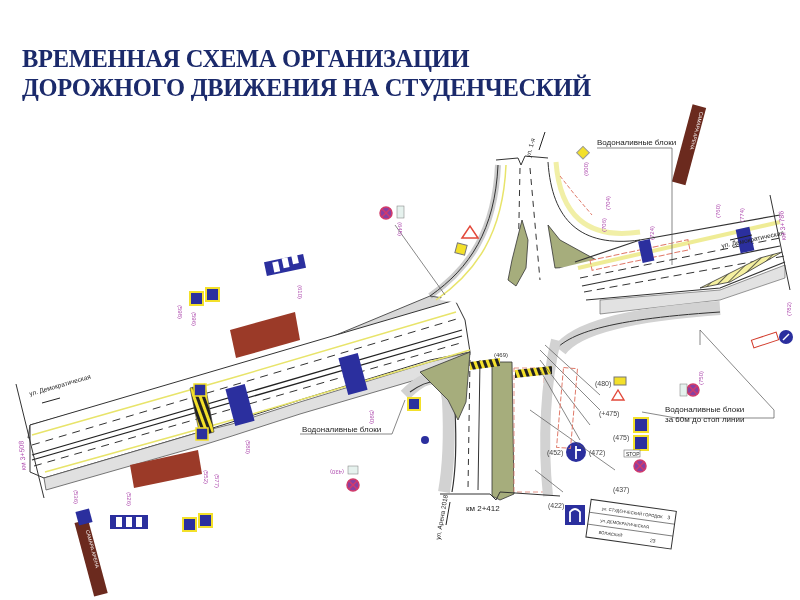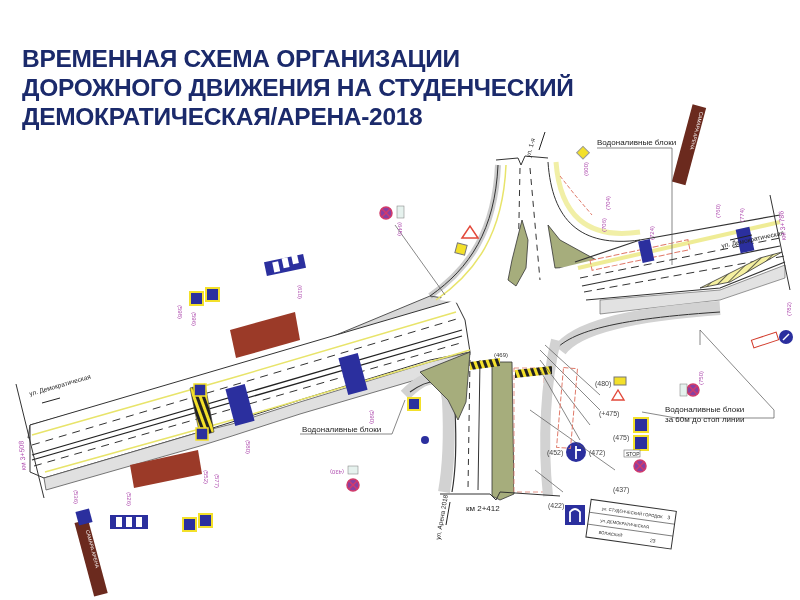--- a/index.html
+++ b/index.html
@@ -1,28 +1,27 @@
 <!DOCTYPE html>
 <html><head>
 <meta charset="utf-8">
 <style>
   html,body{margin:0;padding:0;background:#ffffff;}
   body{width:800px;height:600px;position:relative;overflow:hidden;font-family:"Liberation Sans",sans-serif;}
-  .title{position:absolute;left:22px;top:44px;color:#1b2a6b;font-weight:bold;font-size:24.5px;line-height:29px;letter-spacing:-0.3px;font-family:Liberation Sans, sans-serif;}
+  .title{position:absolute;left:22px;top:44px;color:#1b2a6b;font-weight:bold;font-size:24.5px;line-height:29px;letter-spacing:-0.3px;font-family:Liberation Serif, serif;}
   .title div{white-space:nowrap;}
   svg{position:absolute;left:0;top:0;}
   .lbl{font-family:"Liberation Sans",sans-serif;}
 </style>
 </head>
 <body>
 
 <div class="title">
   <div>ВРЕМЕННАЯ СХЕМА ОРГАНИЗАЦИИ</div>
   <div>ДОРОЖНОГО ДВИЖЕНИЯ НА СТУДЕНЧЕСКИЙ</div>
-  <div>ДЕМОКРАТИЧЕСКАЯ/АРЕНА-2018</div>
 </div>
 
 <svg width="800" height="600" viewBox="0 0 800 600">
   <defs>
     <pattern id="hatch" width="6" height="6" patternUnits="userSpaceOnUse" patternTransform="rotate(45)">
       <rect width="6" height="6" fill="#f5f0a0"></rect>
       <line x1="0" y1="0" x2="0" y2="6" stroke="#333" stroke-width="1.5"></line>
     </pattern>
     <pattern id="zebra" width="6" height="6" patternUnits="userSpaceOnUse" patternTransform="rotate(-20)">
       <rect width="6" height="6" fill="#f3e02a"></rect>

